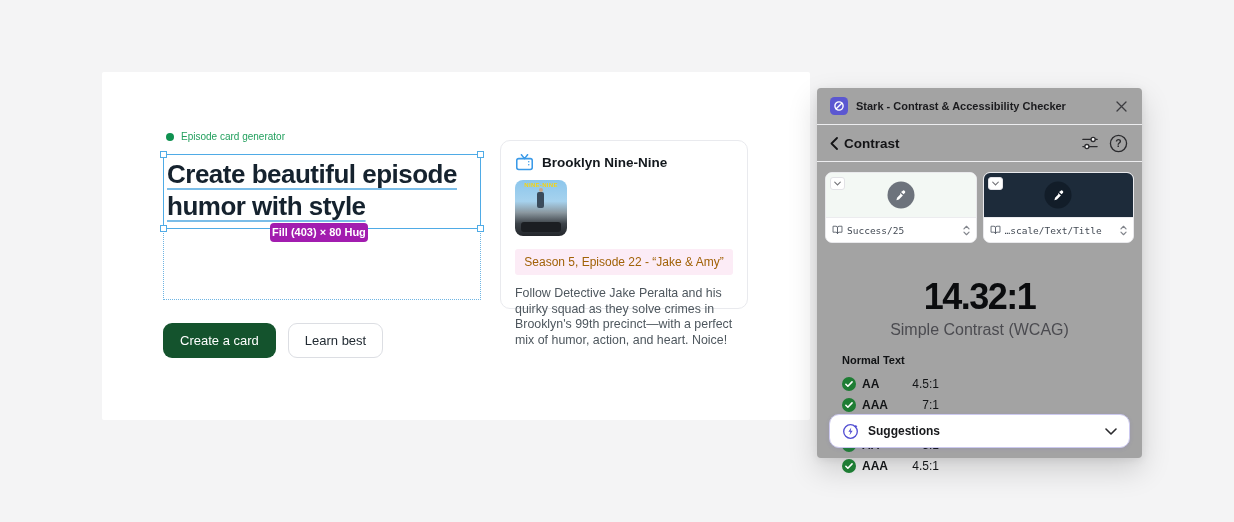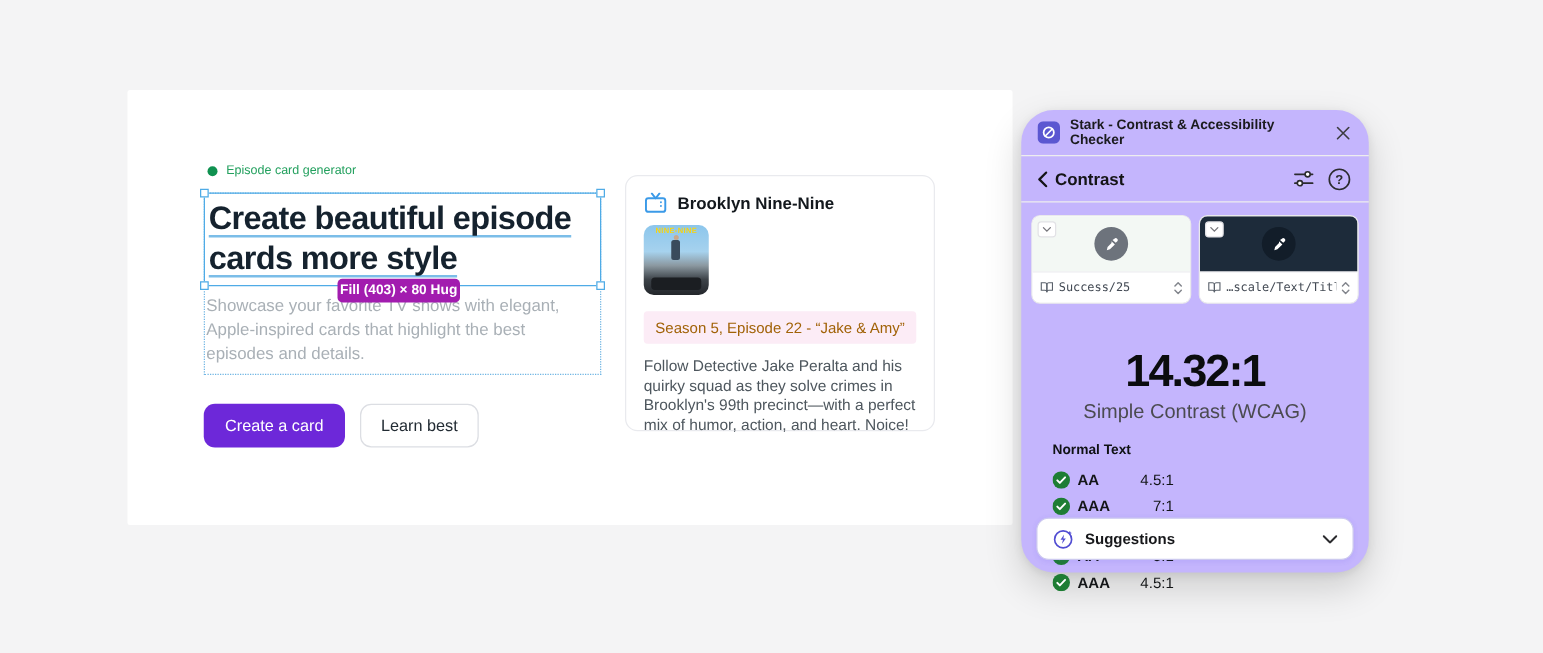--- a/index.html
+++ b/index.html
@@ -22,38 +22,38 @@
   .handle.tl { left:-4px; top:-4px; } .handle.tr { right:-4px; top:-4px; }
   .handle.bl { left:-4px; bottom:-4px; } .handle.br { right:-4px; bottom:-4px; }
 
   .hero-heading { position:absolute; left:3px; top:3px; width:312px; font-size:26px; line-height:32px; font-weight:700; letter-spacing:-0.5px; color:#15222e; text-decoration:underline; text-decoration-color:#7bbde8; text-decoration-thickness:1.5px; text-underline-offset:5px; }
 
   .size-badge { position:absolute; left:168px; top:151px; background:#a21caf; color:#fff; font-size:11px; font-weight:700; padding:3px 2px 4px; border-radius:4px; white-space:nowrap; z-index:5; }
 
   .hero-desc { position:absolute; left:63px; top:163px; width:302px; font-size:13.5px; line-height:19px; color:#a9b0b6; }
 
   .hero-buttons { position:absolute; left:61px; top:251px; display:flex; gap:12px; }
-  .btn-primary { height:35px; padding:0 17px; background:#6d28d9; color:#fff; font-size:13px; border:none; border-radius:9px; font-family:inherit; }
+  .btn-primary { height:35px; padding:0 17px; background:#14532d; color:#fff; font-size:13px; border:none; border-radius:9px; font-family:inherit; }
   .btn-secondary { height:35px; padding:0 16px; background:#fff; color:#222b33; font-size:13px; border:1px solid #dcdee3; border-radius:9px; font-family:inherit; }
 
   
-  .episode-card { position:absolute; left:500px; top:140px; width:248px; height:205px; background:#fff; border:1px solid #e9eaee; border-radius:10px; padding:13px 14px; }
+  .episode-card { position:absolute; left:500px; top:140px; width:248px; height:169px; background:#fff; border:1px solid #e9eaee; border-radius:10px; padding:13px 14px; }
   .ep-title-row { display:flex; align-items:center; gap:8px; }
   .ep-title { font-size:13.5px; font-weight:600; color:#13181d; }
   .poster { width:52px; height:56px; border-radius:8px; margin-top:9px; overflow:hidden; position:relative;
             background:linear-gradient(180deg,#8cc6ec 0%,#a6d2ee 38%,#8b98a0 58%,#3c4248 78%,#23262b 100%); }
   .poster-text { position:absolute; left:0; right:0; top:2px; text-align:center; font-size:6px; font-weight:700; color:#f5d414; letter-spacing:0.3px; }
   .poster-figure { position:absolute; left:22px; top:12px; width:7px; height:16px; background:#3a4b5c; border-radius:2px; }
   .poster-figure:before { content:""; position:absolute; left:1.5px; top:-4px; width:4px; height:4px; border-radius:50%; background:#caa88a; }
   .poster-car { position:absolute; left:6px; bottom:4px; width:40px; height:10px; background:#1b1e22; border-radius:3px; }
   .ep-badge { margin-top:13px; height:26px; border-radius:3px; background:#fcecf6; color:#a16207; font-size:12px; display:flex; align-items:center; justify-content:center; }
   .ep-desc { margin-top:11px; font-size:12.4px; line-height:15.6px; color:#4e575e; }
 
   
-  .stark { position:absolute; left:817px; top:88px; width:278px; height:370px; background:#c4b5fd; border-radius:26px;
+  .stark { position:absolute; left:817px; top:88px; width:325px; height:370px; background:#a3a3a3; border-radius:4px;
            box-shadow:0 12px 30px rgba(0,0,0,0.16), 0 2px 8px rgba(0,0,0,0.08); }
   .stark-header { height:37px; display:flex; align-items:center; gap:8px; padding:0 13px; border-bottom:1px solid #ededef; }
   .stark-title { font-size:11px; font-weight:600; color:#1b1b1e; flex:1; }
   .close-x { width:16px; height:16px; display:flex; align-items:center; justify-content:center; color:#3c3c40; cursor:pointer; }
 
   .stark-subheader { height:37px; display:flex; align-items:center; padding:0 13px; border-bottom:1px solid #ededef; gap:6px; }
   .back-chev { display:flex; align-items:center; cursor:pointer; }
   .section-title { font-size:13.5px; font-weight:700; color:#141416; flex:1; }
   .icon-btn { width:22px; height:22px; display:flex; align-items:center; justify-content:center; cursor:pointer; }
 
@@ -91,24 +91,23 @@
 
   <div class="canvas">
 
     <div class="tag">
       <span class="tag-dot"></span>
       <span class="tag-text">Episode card generator</span>
     </div>
 
     <div class="frame-dotted"></div>
 
-    <div class="hero-desc">Showcase your favorite TV shows with elegant, Apple-inspired cards that highlight the best episodes and details.</div>
 
     <div class="heading-box">
-      <h1 class="hero-heading">Create beautiful episode cards more style</h1>
+      <h1 class="hero-heading">Create beautiful episode humor with style</h1>
       <span class="handle tl"></span>
       <span class="handle tr"></span>
       <span class="handle bl"></span>
       <span class="handle br"></span>
     </div>
 
     <div class="size-badge">Fill (403) × 80 Hug</div>
 
     <div class="hero-buttons">
       <button class="btn-primary">Create a card</button>

